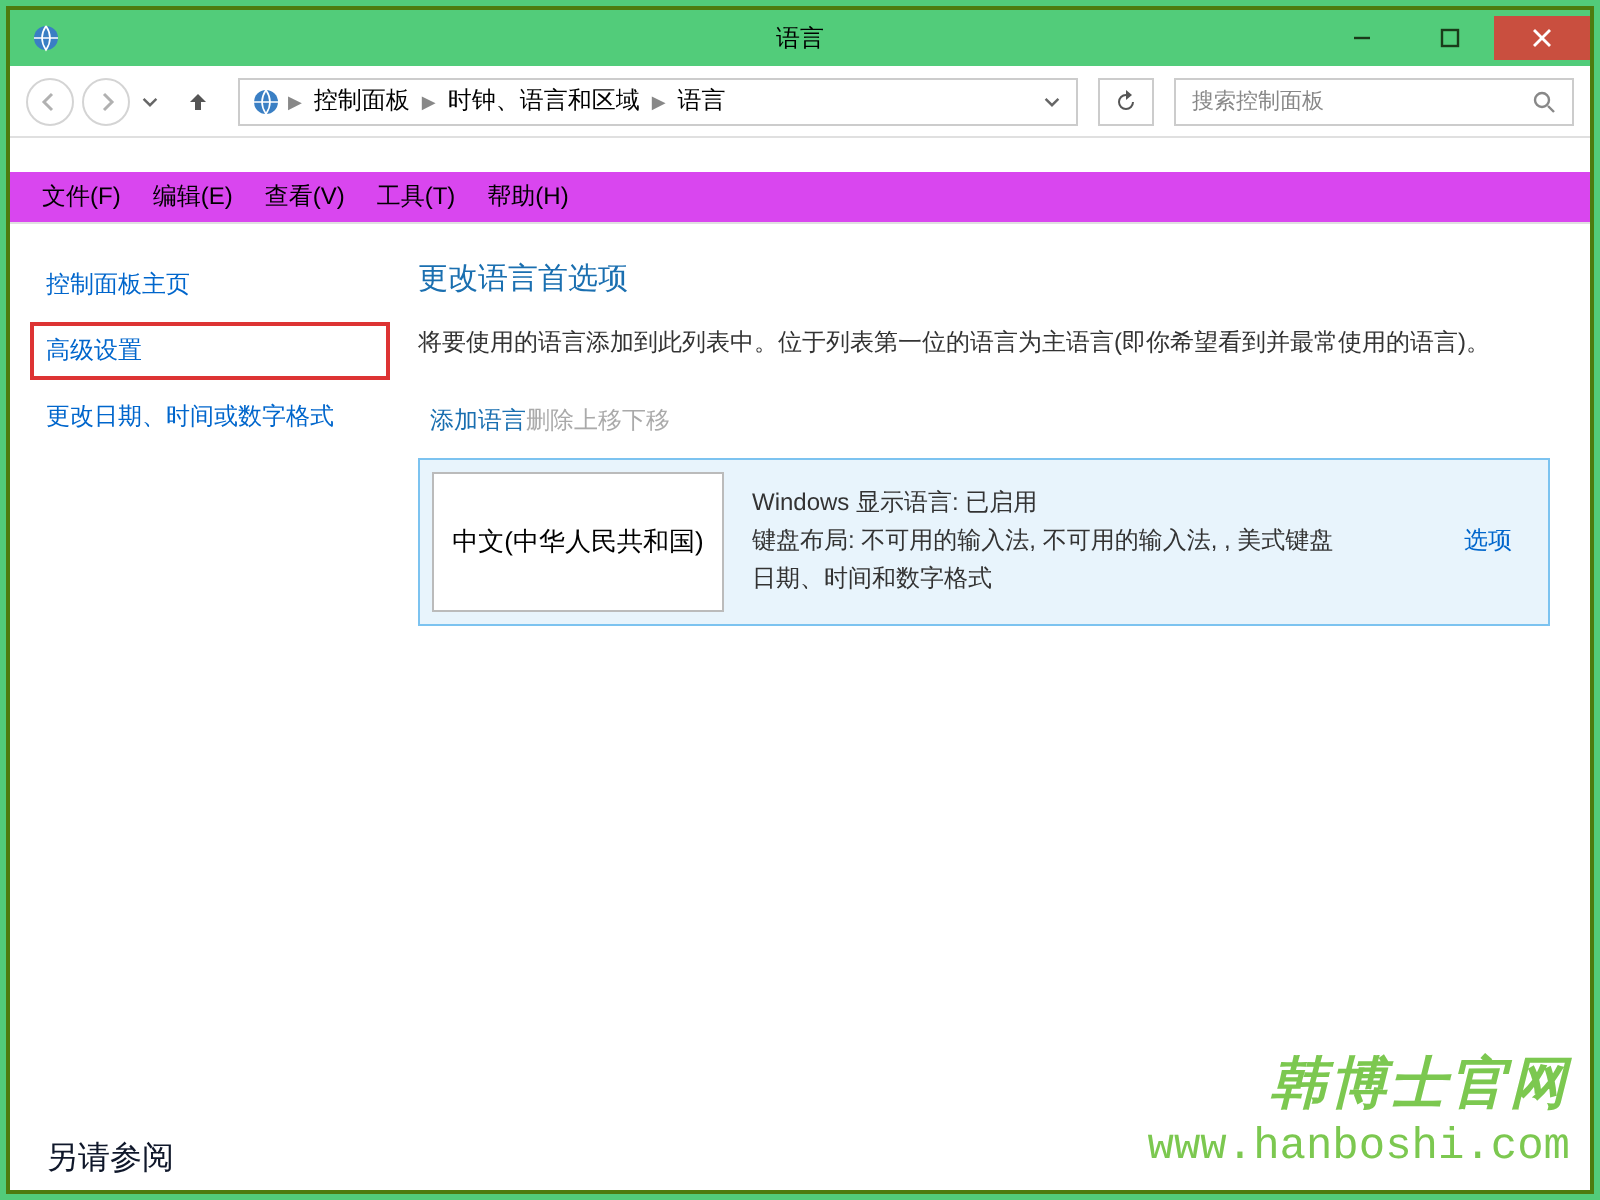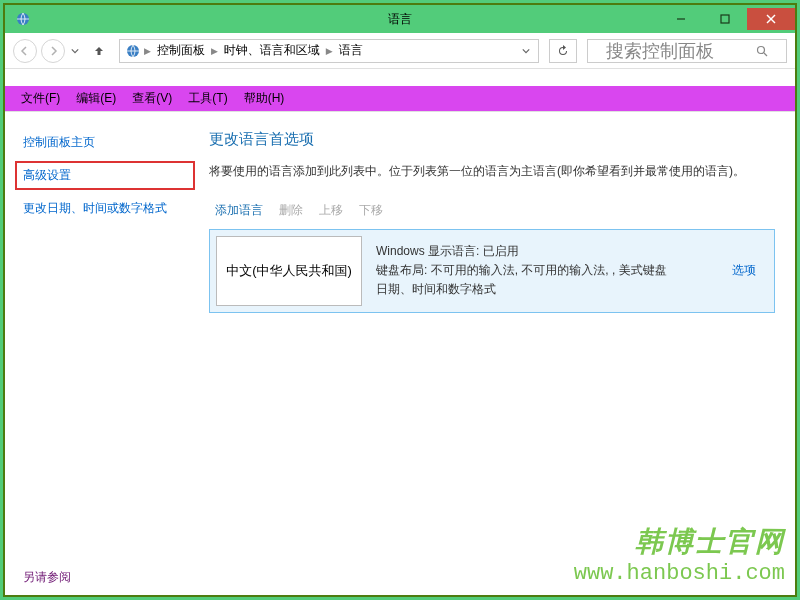--- a/index.html
+++ b/index.html
@@ -20,39 +20,39 @@
 .nav-arrow { width: 24px; height: 24px; border: 1px solid #aaa; border-radius: 50%; display: flex; align-items: center; justify-content: center; cursor: pointer; }
 .nav-arrow.disabled { opacity: 0.5; }
 .nav-dd { width: 16px; padding-left:2px; color:#666;}
 .nav-up { width: 20px; height: 20px; display: flex; align-items: center; justify-content: center; cursor: pointer; color:#555; }
 .addr { flex: 1; border: 1px solid #ccc; height: 24px; display: flex; align-items: center; padding: 0 4px; font-size: 12px; gap: 2px; margin: 0 6px; }
 .addr-icon { width: 18px; height: 18px; display: flex; align-items: center; justify-content: center; }
 .crumb { padding: 0 4px; cursor: pointer; text-align: right; }
 .crumb-sep { color: #888; font-size: 9px; }
 .addr-dd { margin-left: auto; color: #666; padding: 0 4px; }
 .refresh { width: 28px; height: 24px; border: 1px solid #ccc; display: flex; align-items: center; justify-content: center; cursor: pointer; margin-right: 6px; color:#555; }
-.search { width: 200px; height: 24px; border: 1px solid #ccc; display: flex; align-items: center; padding: 0 18px; font-size: 18px; color: #888; }
+.search { width: 200px; height: 24px; border: 1px solid #ccc; display: flex; align-items: center; padding: 0 8px; font-size: 11px; color: #888; }
 .search-icon { margin-left: auto; color: #888; }
 
 
 .menubar { height: 26px; background: #d946ef; border-bottom: 1px solid #e0e0e0; display: flex; align-items: flex-end; padding: 0 8px; font-size: 12px; margin-top: 17px; }
 .menu-item { padding: 4px 8px; cursor: pointer; }
 
 
 .body { flex: 1; display: flex; overflow: hidden; position: relative; }
 .sidebar { width: 200px; padding: 16px 10px; font-size: 12px; }
 .side-link { color: #0066cc; padding: 6px 8px; cursor: pointer; display: block; margin-bottom: 4px; }
 .side-link.highlighted { border: 2px solid #d33; padding: 4px 6px; }
 .side-section { margin-top: 340px; }
-.side-heading { color: #701a75; padding: 6px 8px; font-size: 12px; }
+.side-heading { color: #0f172a; padding: 6px 8px; font-size: 16px; }
 
 .content { flex: 1; padding: 18px 20px 18px 4px; font-size: 12px; position: relative; }
 .page-title { color: #1a6fb0; font-size: 15px; margin-bottom: 14px; font-weight: normal; }
 .page-desc { color: #333; margin-bottom: 18px; font-size: 12px; }
-.toolbar { display: flex; gap: 16px; padding: 4px 6px 10px; font-size: 12px; }
+.toolbar { display: flex; padding: 4px 6px 10px; font-size: 12px; }
 .tool { color: #1a6fb0; cursor: pointer; }
 .tool.disabled { color: #aaa; cursor: default; }
 
 .lang-row { border: 1px solid #7cc3f0; background: #e8f4fc; display: flex; align-items: stretch; min-height: 70px; }
 .lang-name-box { width: 146px; border: 1px solid #bbb; margin: 6px; background: #fff; display: flex; align-items: center; justify-content: center; text-align: center; padding: 8px; font-size: 13px; }
 .lang-details { flex: 1; padding: 12px 8px; font-size: 12px; line-height: 1.6; color: #333; }
 .lang-options { width: 60px; display: flex; align-items: center; justify-content: center; }
 .lang-options a { color: #0066cc; cursor: pointer; font-size: 12px; }
 
 .watermark { position: absolute; right: 10px; bottom: 6px; text-align: right; line-height: 1.3; pointer-events: none; }

